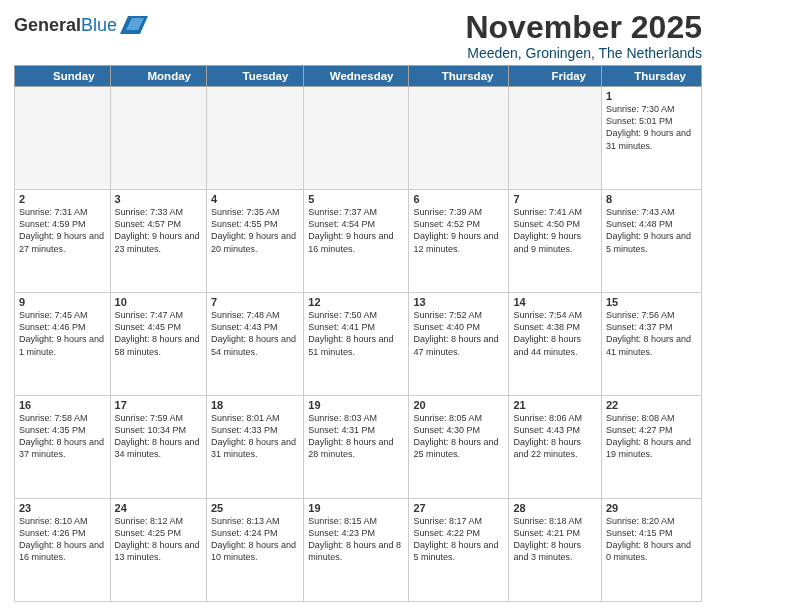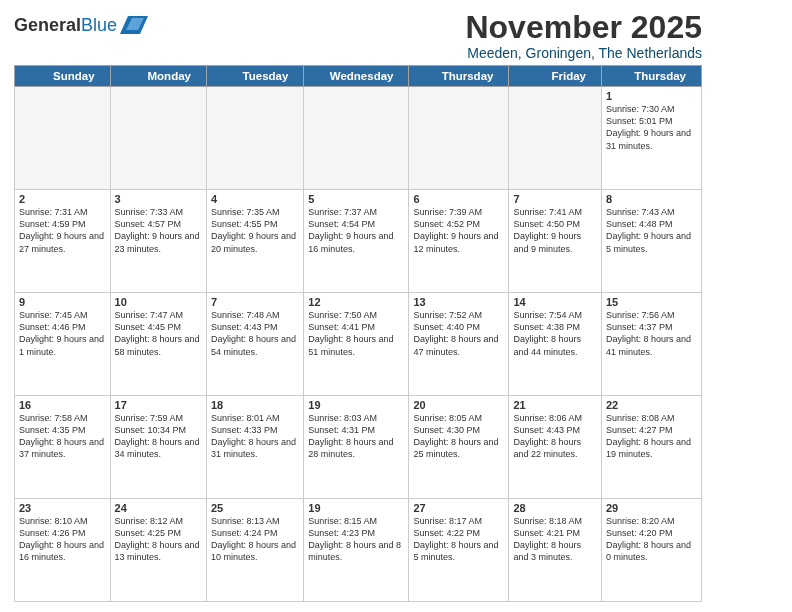--- a/index.html
+++ b/index.html
@@ -340,20 +340,20 @@
           <td>
             <span class="day-num">28</span>
             <div class="day-info">Sunrise: 8:18 AM
 Sunset: 4:21 PM
 Daylight: 8 hours
 and 3 minutes.</div>
           </td>
           <td>
             <span class="day-num">29</span>
             <div class="day-info">Sunrise: 8:20 AM
-Sunset: 4:20 PM
+Sunset: 4:15 PM
 Daylight: 8 hours
 and 0 minutes.</div>
           </td>
         </tr>
       </tbody>
   </table>
 </div>
 
 </body></html>

